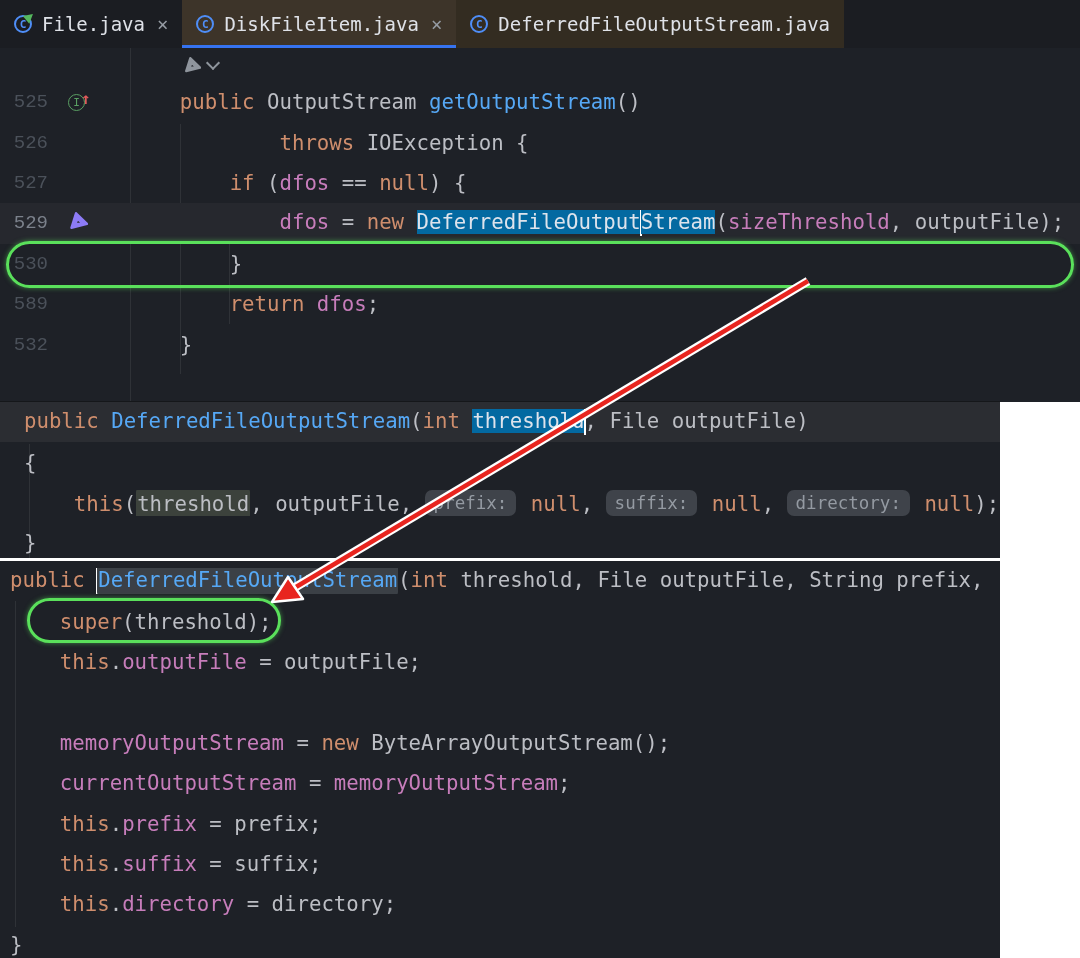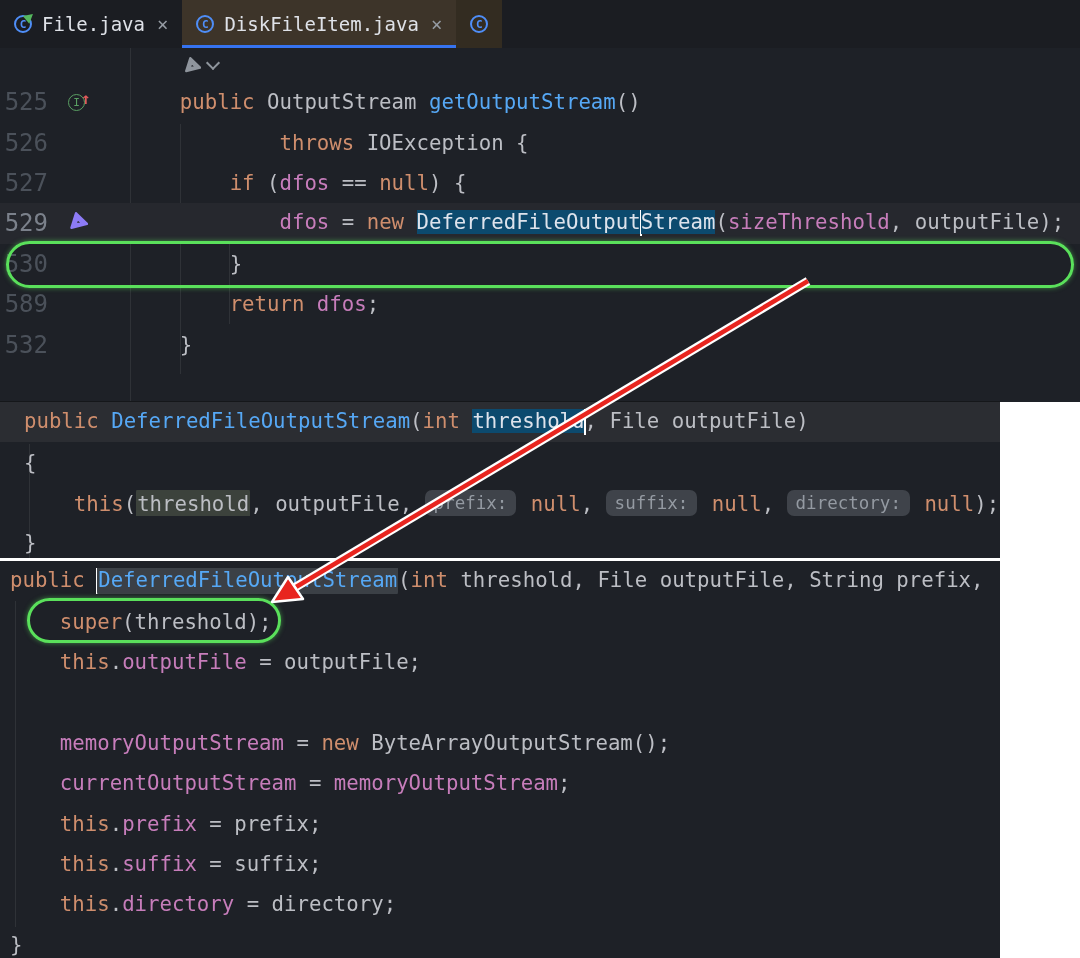--- a/index.html
+++ b/index.html
@@ -19,26 +19,26 @@
           transform:rotate(-40deg);}
   .x{color:#959ba3;font-size:19px;margin-left:2px;}
   
   .editor{position:absolute;left:0;top:48px;right:0;bottom:0;}
   .g{position:absolute;width:1px;background:#2f3237;}
   .ai-row{height:34px;display:flex;align-items:center;padding-left:183px;gap:7px;}
   .chev{width:8px;height:8px;border-right:2px solid #8f959d;border-bottom:2px solid #8f959d;
         transform:rotate(45deg);margin-top:-4px;}
   .row{display:flex;height:40.4px;align-items:center;position:relative;}
   #ed-top .row.cur{background:#26282e;}
-  .ln{width:48px;text-align:right;font-size:24px;color:#4b515a;flex:none;}
+  .ln{width:48px;text-align:right;font-size:19px;color:#4b515a;flex:none;font-family:Liberation Mono, monospace;}
   .row.cur .ln{color:#7b818b;}
   .gut{width:82px;flex:none;display:flex;align-items:center;padding-left:20px;box-sizing:border-box;}
   .code{white-space:pre;font-size:20.7px;color:#bcbec4;flex:1;overflow:hidden;}
   .kw{color:#cf8e6d;} .meth{color:#56a8f5;} .fld{color:#c77dbb;text-align:right;} .pl{color:#bcbec4;}
-  .sel{background:#0c4a6e;color:#dde3ec;}
+  .sel{background:#0369a1;color:#dde3ec;}
   .hl1{background:#3c423c;border-radius:3px;padding:3px 1px;}
   .hl2{background:#3b4046;border-radius:3px;color:#56a8f5;padding:3px 1px;}
   .caret{display:inline-block;width:2px;height:26px;background:#ffffff;vertical-align:middle;margin:0 -1px;}
   .pill{display:inline-block;background:#3f434a;color:#949aa2;border-radius:7px;font-size:17.5px;
         padding:2px 9px;line-height:22px;vertical-align:2px;margin-right:2px;}
   .panel{position:absolute;background:#1e2127;overflow:hidden;z-index:20;}
   #ed-mid{left:0;top:402px;width:1000px;height:156px;box-shadow:0 -1px 0 #15171a;}
   #ed-mid .row.cur{background:#2b2d32;}
   #ed-mid .code{padding-left:24px;}
   #ed-bot{left:0;top:561px;width:1000px;height:397px;}
@@ -74,20 +74,21 @@
         <span class="cicon">
           <span>C</span>
         </span>
         <span>DiskFileItem.java</span>
         <span class="x">×</span>
       </div>
       <div class="tab lib">
         <span class="cicon">
           <span>C</span>
         </span>
+        <span>DeferredFileOutputStream.java</span>
       </div>
     </div>
 
     <div class="editor" id="ed-top">
       <div class="g" style="left:130px;top:0;bottom:0;"></div>
       <div class="g" style="left:180px;top:76px;height:250px;"></div>
       <div class="g" style="left:229px;top:156px;height:120px;"></div>
       <div class="ai-row">
         <svg width="18" height="18" viewBox="0 0 20 20">
           <path d="M10 2 L18 15 L2 15 Z M10 7.5 L13.6 13 L6.4 13 Z" fill="#8f959d" fill-rule="evenodd" stroke="#8f959d" stroke-width="2.4" stroke-linejoin="round" transform="rotate(-14 10 10)"></path>

